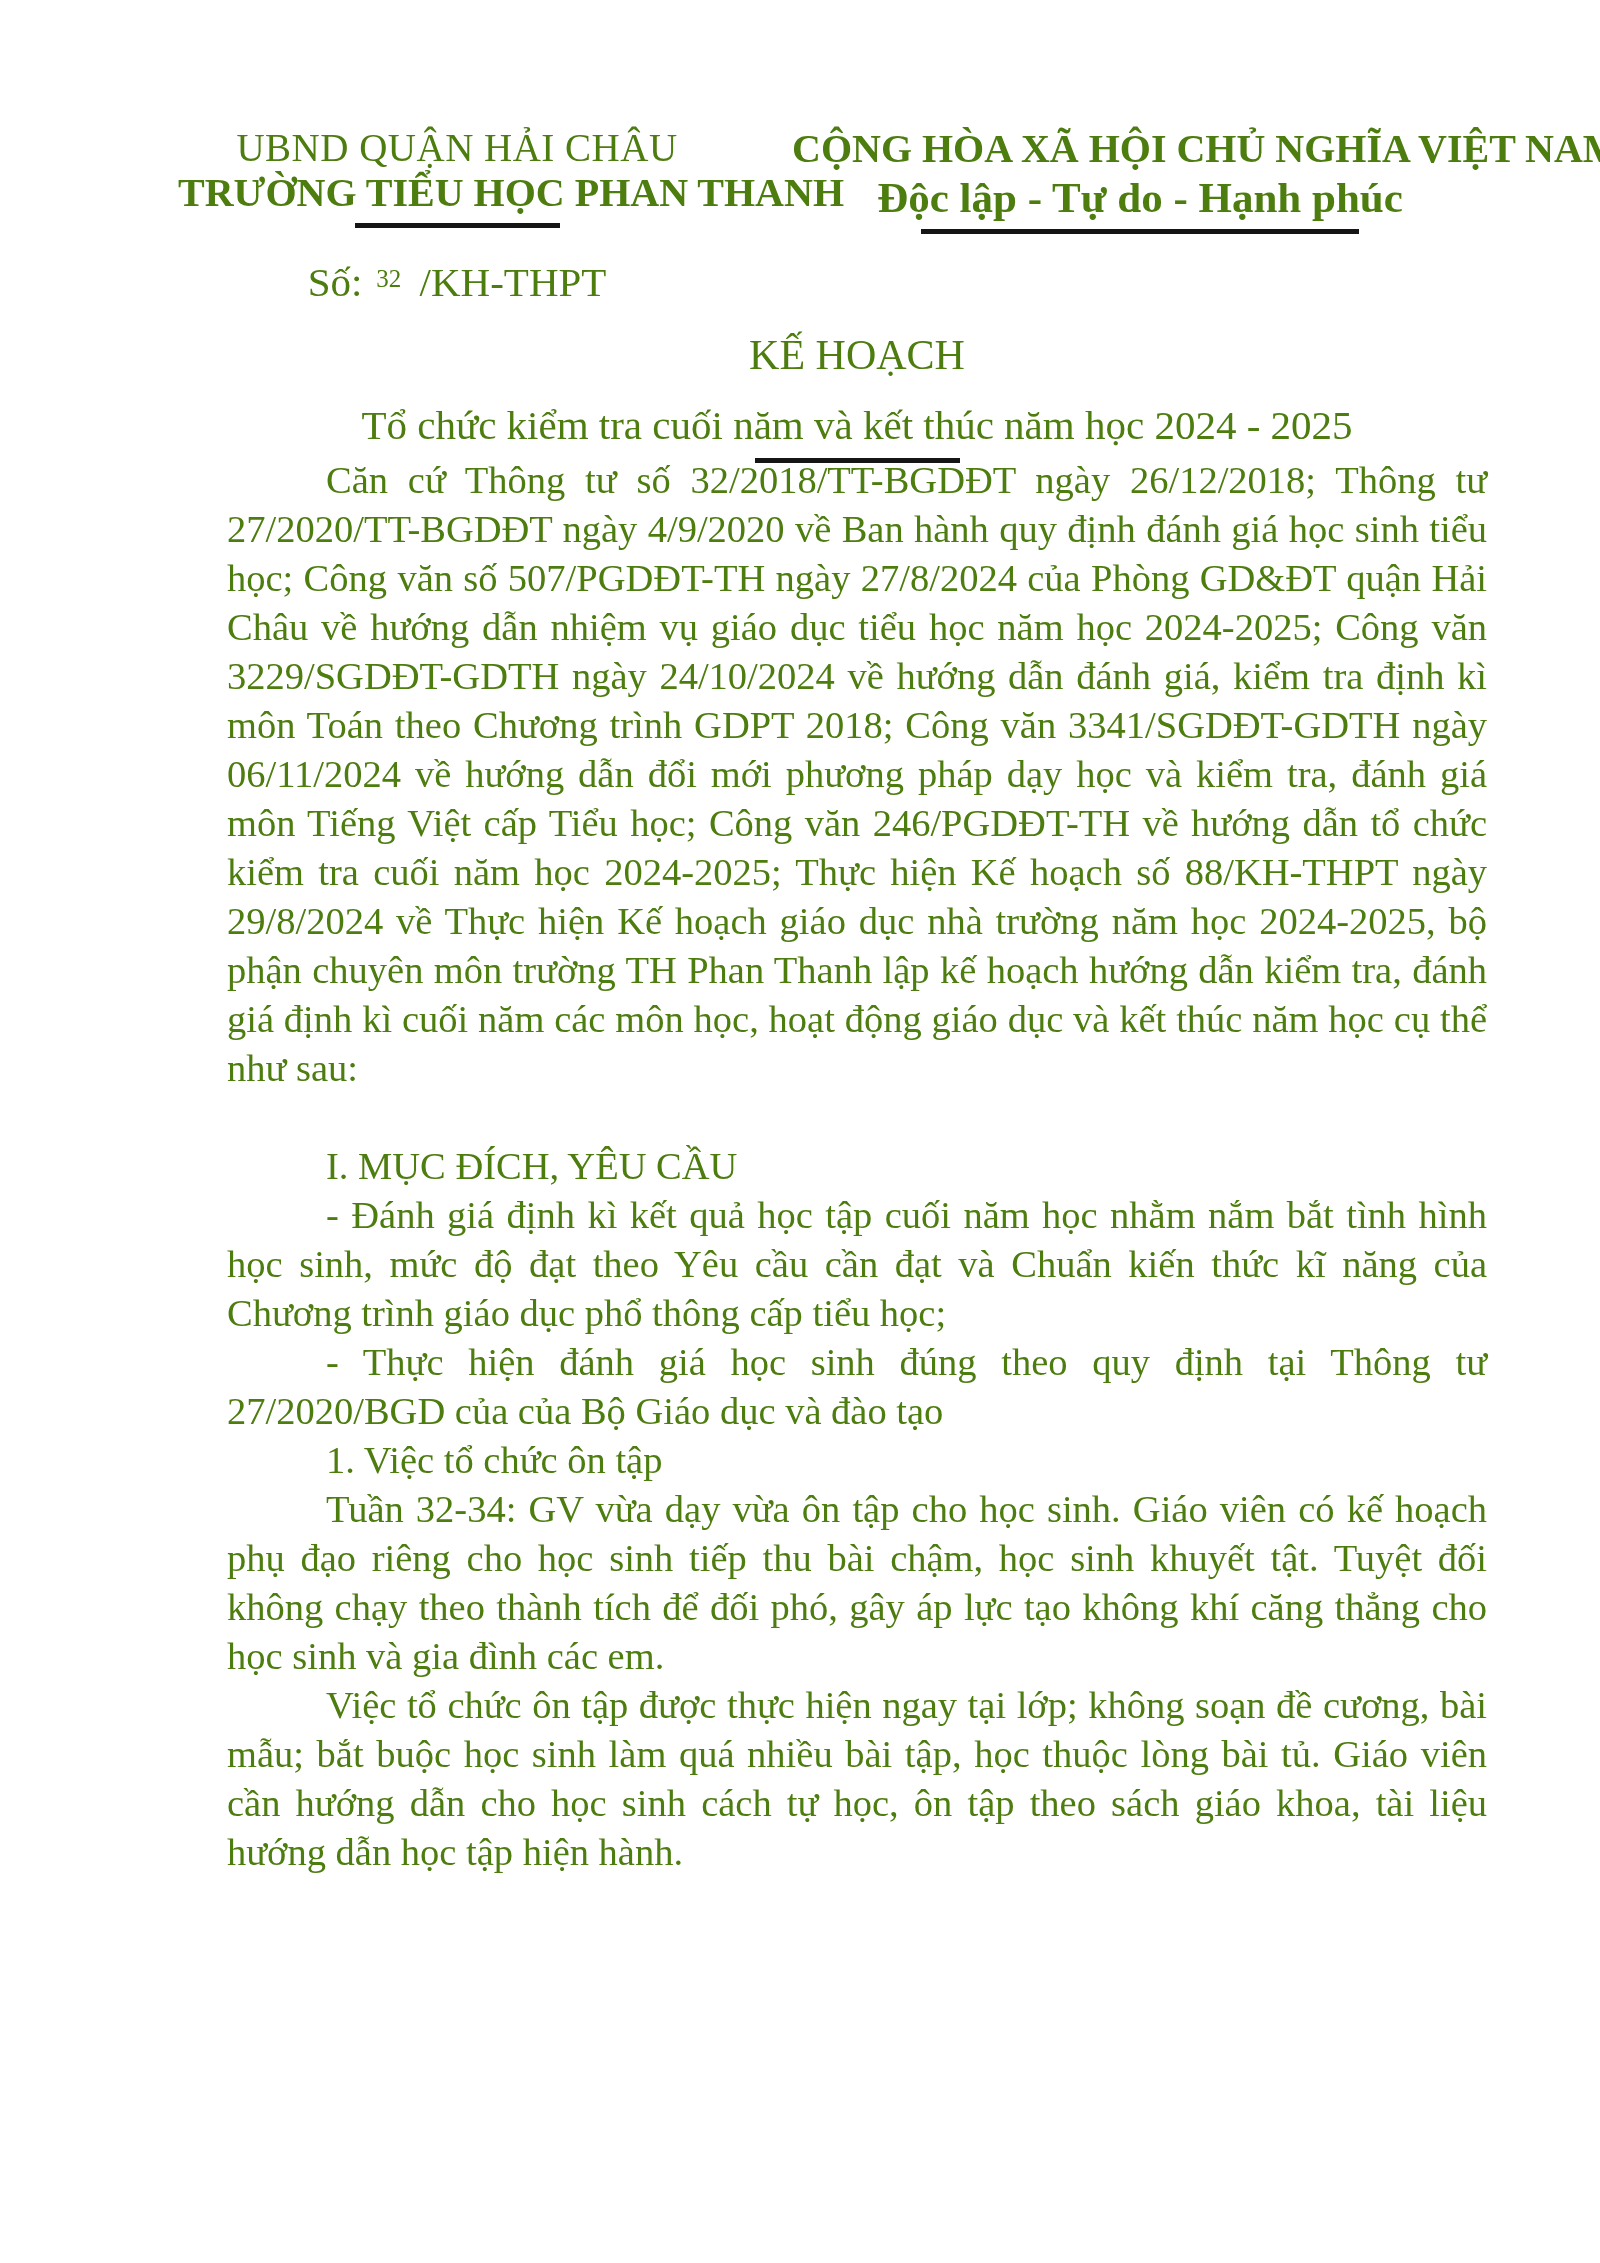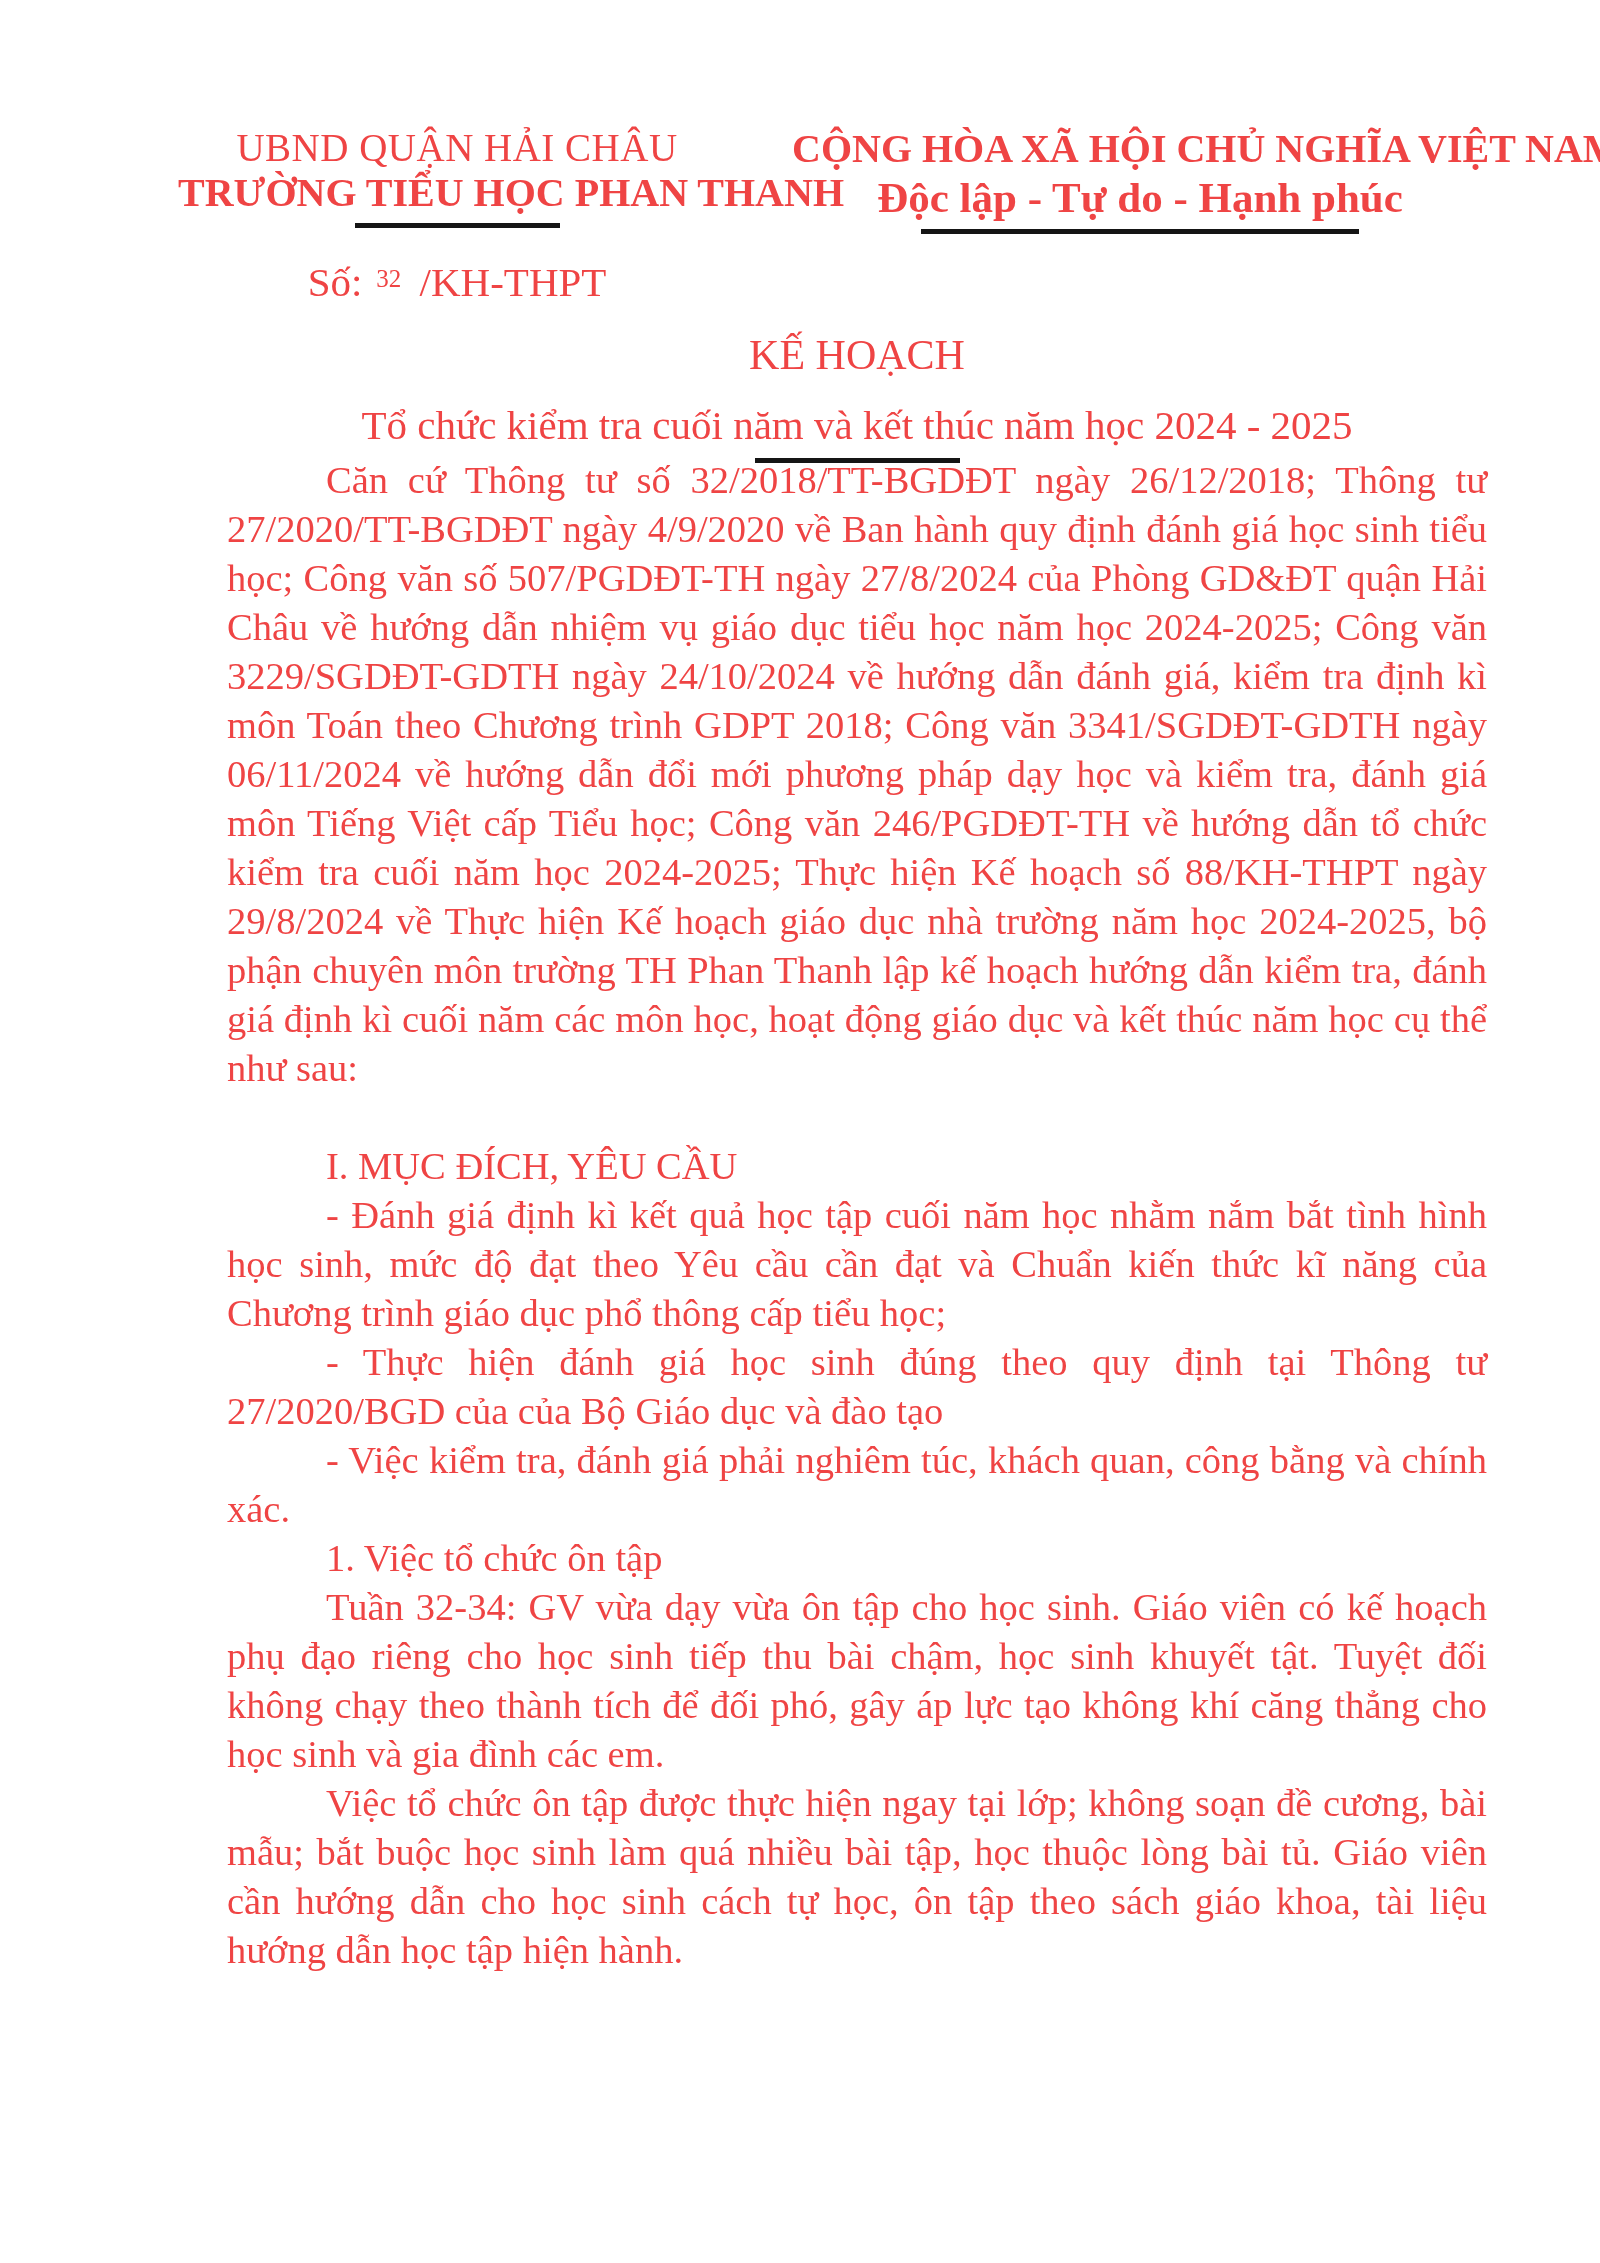--- a/index.html
+++ b/index.html
@@ -6,21 +6,21 @@
     margin: 0;
     padding: 0;
     background: #e8e8e8;
   }
   .page {
     position: relative;
     width: 1600px;
     height: 2263px;
     margin: 0 auto;
     background: #ffffff;
-    color: #ef4444;
+    color: #4d7c0f;
     font-family: "Liberation Serif", "DejaVu Serif", serif;
     overflow: hidden;
   }
 
   
   .header-left {
     position: absolute;
     top: 126px;
     left: 178px;
     width: 558px;
@@ -164,21 +164,20 @@
     <div class="rule-title"></div>
   </div>
 
   <div class="doc-body">
     <p>Căn cứ Thông tư số 32/2018/TT-BGDĐT ngày 26/12/2018; Thông tư 27/2020/TT-BGDĐT ngày 4/9/2020 về Ban hành quy định đánh giá học sinh tiểu học; Công văn số 507/PGDĐT-TH ngày 27/8/2024 của Phòng GD&amp;ĐT quận Hải Châu về hướng dẫn nhiệm vụ giáo dục tiểu học năm học 2024-2025; Công văn 3229/SGDĐT-GDTH ngày 24/10/2024 về hướng dẫn đánh giá, kiểm tra định kì môn Toán theo Chương trình GDPT 2018; Công văn 3341/SGDĐT-GDTH ngày 06/11/2024 về hướng dẫn đổi mới phương pháp dạy học và kiểm tra, đánh giá môn Tiếng Việt cấp Tiểu học; Công văn 246/PGDĐT-TH về hướng dẫn tổ chức kiểm tra cuối năm học 2024-2025; Thực hiện Kế hoạch số 88/KH-THPT ngày 29/8/2024 về Thực hiện Kế hoạch giáo dục nhà trường năm học 2024-2025, bộ phận chuyên môn trường TH Phan Thanh lập kế hoạch hướng dẫn kiểm tra, đánh giá định kì cuối năm các môn học, hoạt động giáo dục và kết thúc năm học cụ thể như sau:</p>
 
     <p class="heading space-before">I. MỤC ĐÍCH, YÊU CẦU</p>
 
     <p>- Đánh giá định kì kết quả học tập cuối năm học nhằm nắm bắt tình hình học sinh, mức độ đạt theo Yêu cầu cần đạt và Chuẩn kiến thức kĩ năng của Chương trình giáo dục phổ thông cấp tiểu học;</p>
     <p>- Thực hiện đánh giá học sinh đúng theo quy định tại Thông tư 27/2020/BGD của của Bộ Giáo dục và đào tạo</p>
-    <p>- Việc kiểm tra, đánh giá phải nghiêm túc, khách quan, công bằng và chính xác.</p>
 
     <p class="heading">1. Việc tổ chức ôn tập</p>
 
     <p>Tuần 32-34: GV vừa dạy vừa ôn tập cho học sinh. Giáo viên có kế hoạch phụ đạo riêng cho học sinh tiếp thu bài chậm, học sinh khuyết tật. Tuyệt đối không chạy theo thành tích để đối phó, gây áp lực tạo không khí căng thẳng cho học sinh và gia đình các em.</p>
     <p>Việc tổ chức ôn tập được thực hiện ngay tại lớp; không soạn đề cương, bài mẫu; bắt buộc học sinh làm quá nhiều bài tập, học thuộc lòng bài tủ. Giáo viên cần hướng dẫn cho học sinh cách tự học, ôn tập theo sách giáo khoa, tài liệu hướng dẫn học tập hiện hành.</p>
   </div>
 
 </div>
 
 </body></html>

